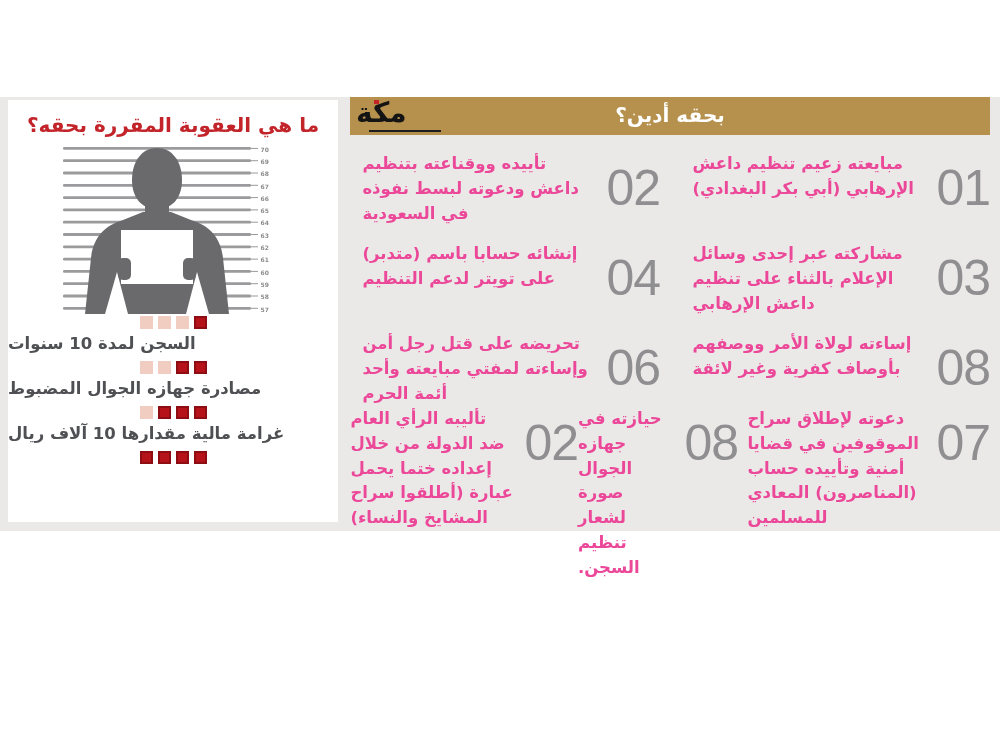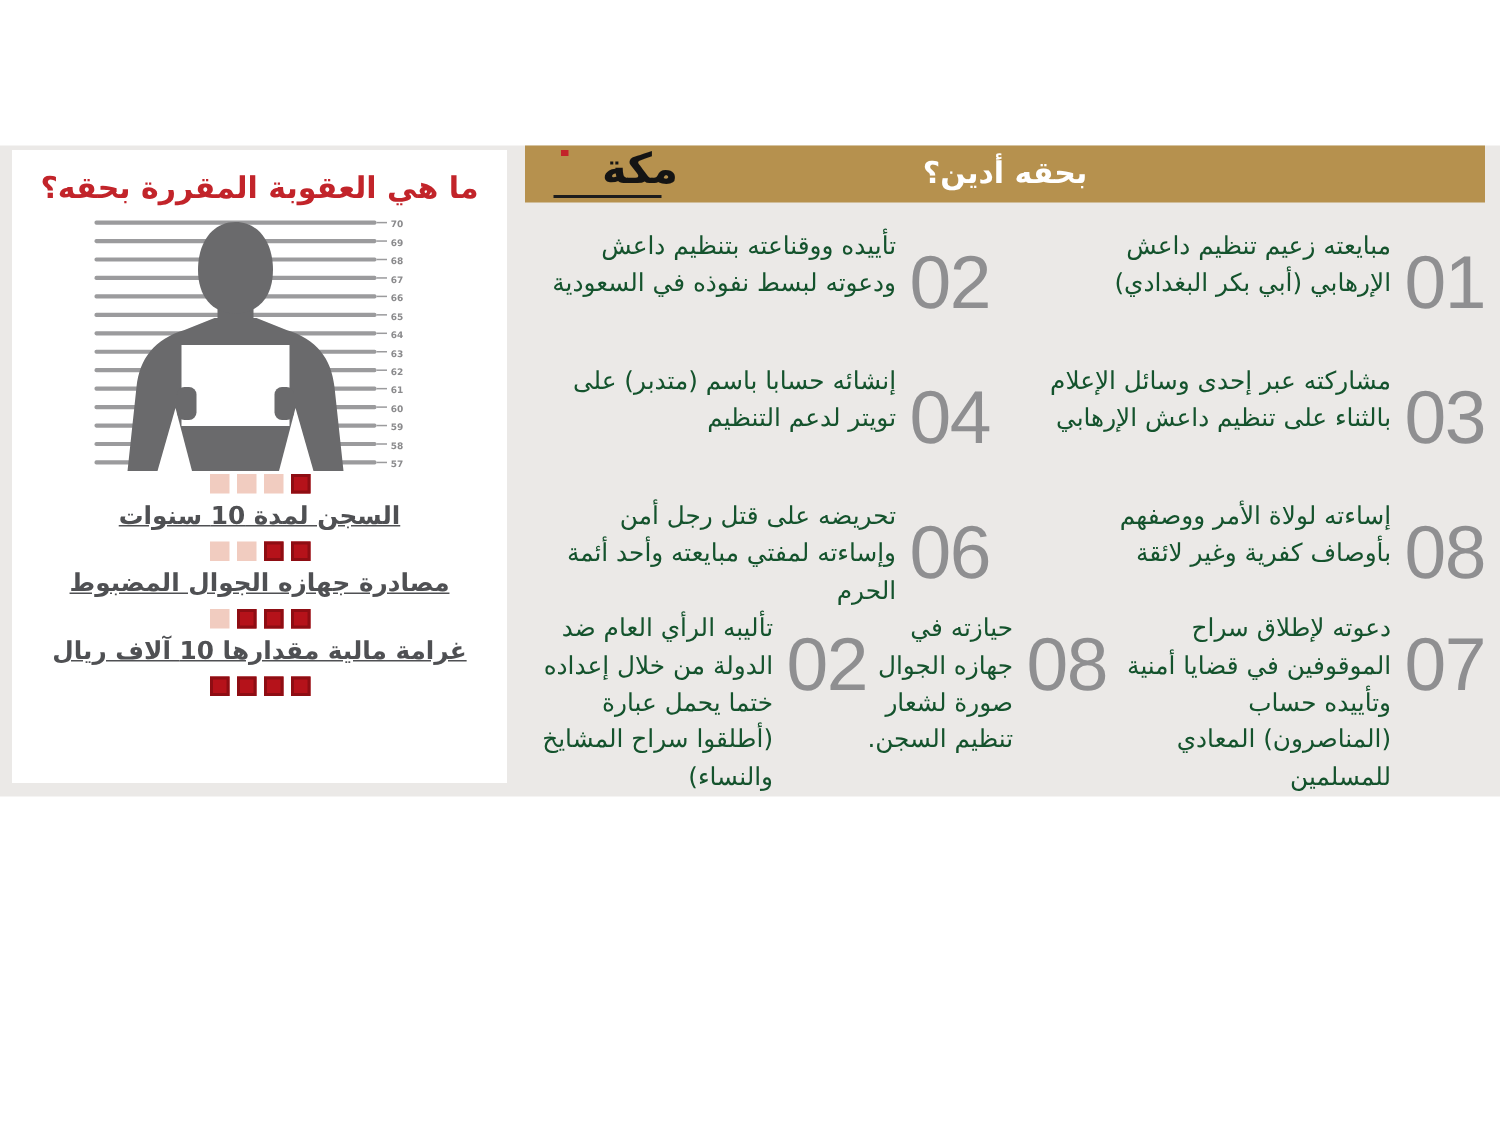--- a/index.html
+++ b/index.html
@@ -11,41 +11,41 @@
   .left-panel { position:absolute; left:8px; top:100px; width:330px; height:422px; background:#ffffff; }
   .panel-title { padding-top:13px; text-align:center; font-size:20px; font-weight:bold;
                  color:var(--red,#c2242a); direction:rtl; }
   #mugshot-svg { display:block; margin:5px auto 2px auto; }
   .punishments { }
   .p-item { margin-bottom:8px; }
   .p-squares { display:flex; justify-content:center; gap:5px; margin-bottom:5px; }
   .sq { width:13px; height:13px; box-sizing:border-box; }
   .sq.empty  { background:var(--sq-empty,#f1ccc0); }
   .sq.filled { background:var(--sq-filled,#b5121a); border:2px solid #8e0d13; }
-  .p-label { text-align:center; font-size:16.5px; font-weight:bold; color:#4f5053; direction:rtl;text-decoration:underline; }
+  .p-label { text-align:left; font-size:16.5px; font-weight:bold; color:#4f5053; direction:rtl; }
 
   
   .gold-bar { position:absolute; left:350px; top:97px; width:640px; height:38px; background:var(--gold,#b6914e); }
   .bar-title { position:absolute; left:0; right:0; top:6px; text-align:center; color:#ffffff;
                font-size:20px; font-weight:bold; direction:rtl; }
   .logo { position:absolute; left:6px; top:0; width:96px; height:38px; }
-  .logo-text { font-size:28px; font-weight:bold; color:#141414; line-height:32px; text-align:right; direction:rtl; }
+  .logo-text { font-size:28px; font-weight:bold; color:#141414; line-height:32px; text-align:left; direction:rtl; }
   .logo-dot { position:absolute; top:3px; left:18px; width:5px; height:4px; background:var(--red,#c2242a); }
   .logo-tagline { position:absolute; bottom:3px; left:13px; width:72px; height:2px; background:#1d1d1d; }
 
   
   .charges-a { position:absolute; left:350px; top:152px; width:640px; direction:rtl;
                display:grid; grid-template-columns:330px 310px; grid-auto-rows:90px; }
   .charges-b { position:absolute; left:350px; top:407px; width:640px; direction:rtl;
                display:grid; grid-template-columns:252px 160px 228px; }
   .charge { display:flex; align-items:flex-start; gap:9px; direction:rtl; }
   .charge-num { font-family:"Liberation Sans","DejaVu Sans",sans-serif; font-size:50px; line-height:0.82;
                 color:#8f8f91; font-weight:400; letter-spacing:-1px; margin-top:16px; direction:ltr; }
-  .charge-text { font-size:16.5px; font-weight:normal; color:#14532d; line-height:1.5;
-                 text-align:right; direction:rtl; }
+  .charge-text { font-size:16.5px; font-weight:bold; color:#ec4899; line-height:1.5;
+                 text-align:left; direction:rtl; }
 </style>
 </head>
 <body>
 
 <div class="stage">
   <div class="gray-band"></div>
 
   <div class="left-panel">
     <div class="panel-title">ما هي العقوبة المقررة بحقه؟</div>
 

